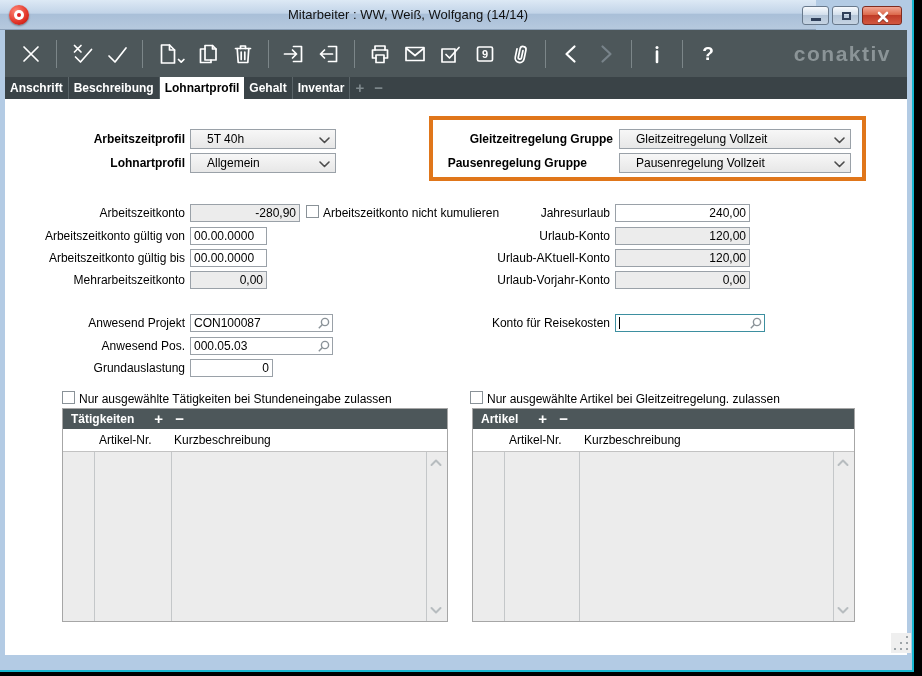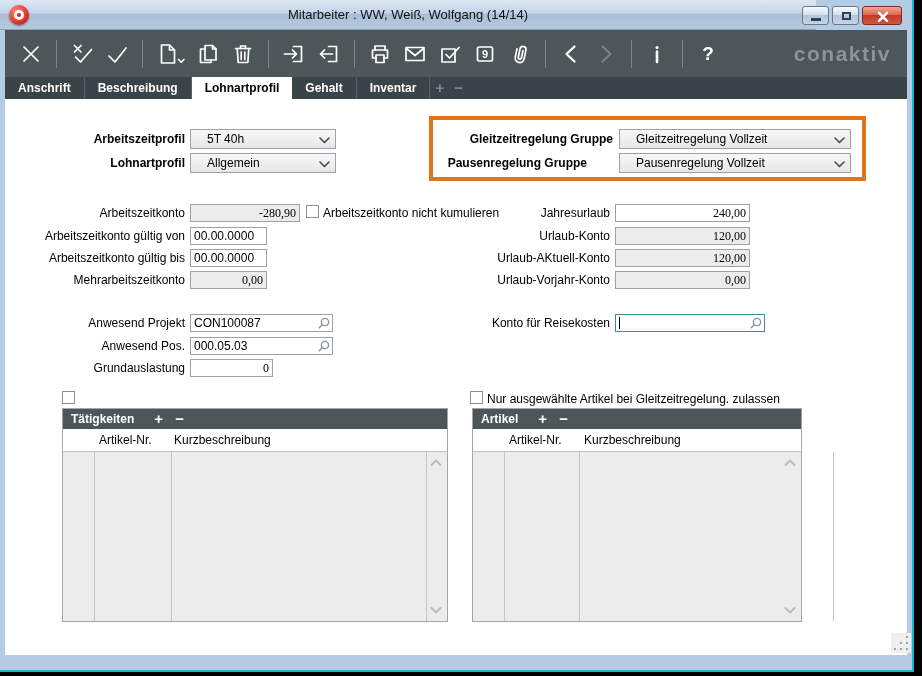--- a/index.html
+++ b/index.html
@@ -37,34 +37,34 @@
   .tbtn { width:26px; height:26px; display:flex; align-items:center; justify-content:center; }
   .toolbar svg { stroke:#fff; fill:none; stroke-width:1.7; stroke-linecap:round; stroke-linejoin:round; }
   .tsep { width:1px; height:28px; background:#7c8689; margin:0 3px; }
   .help-glyph { color:#fff; font-size:19px; font-weight:bold; }
   .logo { margin-left:auto; margin-right:16px; color:#8b9497; font-size:21px; letter-spacing:1.5px;
           font-weight:600; }
 
   
   .tabbar { position:absolute; left:5px; top:77px; width:902px; height:22px; background:#3a4347;
             display:flex; align-items:stretch; }
-  .tab { padding:0 13px; font-size:12px; font-weight:bold; color:#fff; line-height:22px;
+  .tab { padding:0 5px; font-size:12px; font-weight:bold; color:#fff; line-height:22px;
          border-right:1px solid #5a6468; cursor:default; }
   .tab.active { background:#fff; color:#000; border-right:none; }
   .tabpm { color:#7f898d; font-weight:bold; font-size:15px; line-height:22px; padding:0 5px; }
 
   
   .content { position:absolute; left:5px; top:99px; width:902px; height:556px; background:#fff; }
 
   .lbl { position:absolute; font-size:12px; color:#000; text-align:right; white-space:nowrap; }
   .lbl.b { font-weight:bold; }
   .fld { position:absolute; height:18px; border:1px solid #9aa1a8; background:#fff;
          font:12px "Liberation Sans", sans-serif; padding:0 3px; color:#000; }
   .fld.ro { background:#ececec; }
-  .fld.num { text-align:right;font-family:Liberation Serif, serif; }
+  .fld.num { text-align:right; }
   .lookup { position:absolute; height:18px; }
   .lookup input { position:absolute; left:0; top:0; width:100%; height:18px; border:1px solid #9aa1a8;
          background:#fff; font:12px "Liberation Sans", sans-serif; padding:0 18px 0 3px; }
   .lookup.focused input { border:1px solid #3d8fa0; }
   .lookup svg { position:absolute; right:3px; top:3px; stroke:#8a9298; fill:none; stroke-width:1.4; }
   .caret { position:absolute; left:4px; top:3px; width:1px; height:12px; background:#000; }
 
   .sel { position:absolute; height:20px; border:1px solid #9aa1a8;
          background:linear-gradient(#f7f7f7, #e7e7e7); font-size:12px; display:flex;
          align-items:center; padding:0 18px 0 16px; cursor:default; white-space:nowrap; overflow:hidden; }
@@ -324,20 +324,21 @@
     <div class="lookup focused" style="left:610px; top:215px; width:150px">
       <input value="" style="">
       <span class="caret"></span>
       <svg width="13" height="13" viewBox="0 0 13 13">
           <circle cx="8" cy="5" r="3.6"></circle>
           <path d="M5.4 7.6 L1.8 11.2"></path>
         </svg>
     </div>
 
     <div class="cb" style="left:57px; top:292px"></div>
+    <div class="cblbl" style="left:74px; top:293px">Nur ausgewählte Tätigkeiten bei Stundeneingabe zulassen</div>
     <div class="cb" style="left:465px; top:292px"></div>
     <div class="cblbl" style="left:482px; top:293px">Nur ausgewählte Artikel bei Gleitzeitregelung. zulassen</div>
 
     <div class="tbl" style="left:57px; top:309px; width:386px">
       <div class="tbl-head">
         <span class="t">Tätigkeiten</span>
         <span class="pm">+</span>
         <span class="pm">−</span>
       </div>
       <div class="tbl-cols">
@@ -350,21 +351,21 @@
         <div class="vline" style="left:363px"></div>
         <svg class="sarrow" style="right:4px; top:6px" width="14" height="9" viewBox="0 0 14 9">
             <path d="M2.5 7 L7 2.5 L11.5 7"></path>
           </svg>
         <svg class="sarrow" style="right:4px; bottom:6px" width="14" height="9" viewBox="0 0 14 9">
             <path d="M2.5 2 L7 6.5 L11.5 2"></path>
           </svg>
       </div>
     </div>
 
-    <div class="tbl" style="left:467px; top:309px; width:330px">
+    <div class="tbl" style="left:467px; top:309px; width:383px">
       <div class="tbl-head">
         <span class="t">Artikel</span>
         <span class="pm">+</span>
         <span class="pm">−</span>
       </div>
       <div class="tbl-cols">
         <span style="left:36px">Artikel-Nr.</span>
         <span style="left:111px">Kurzbeschreibung</span>
       </div>
       <div class="tbl-body">

